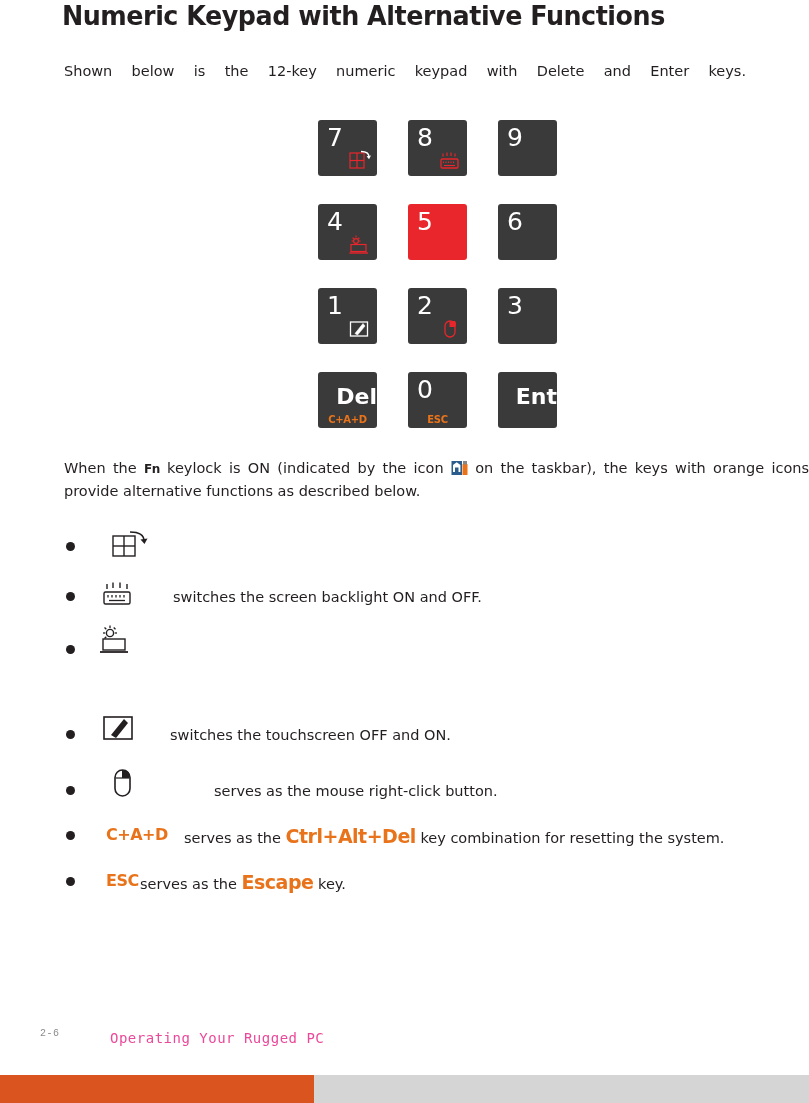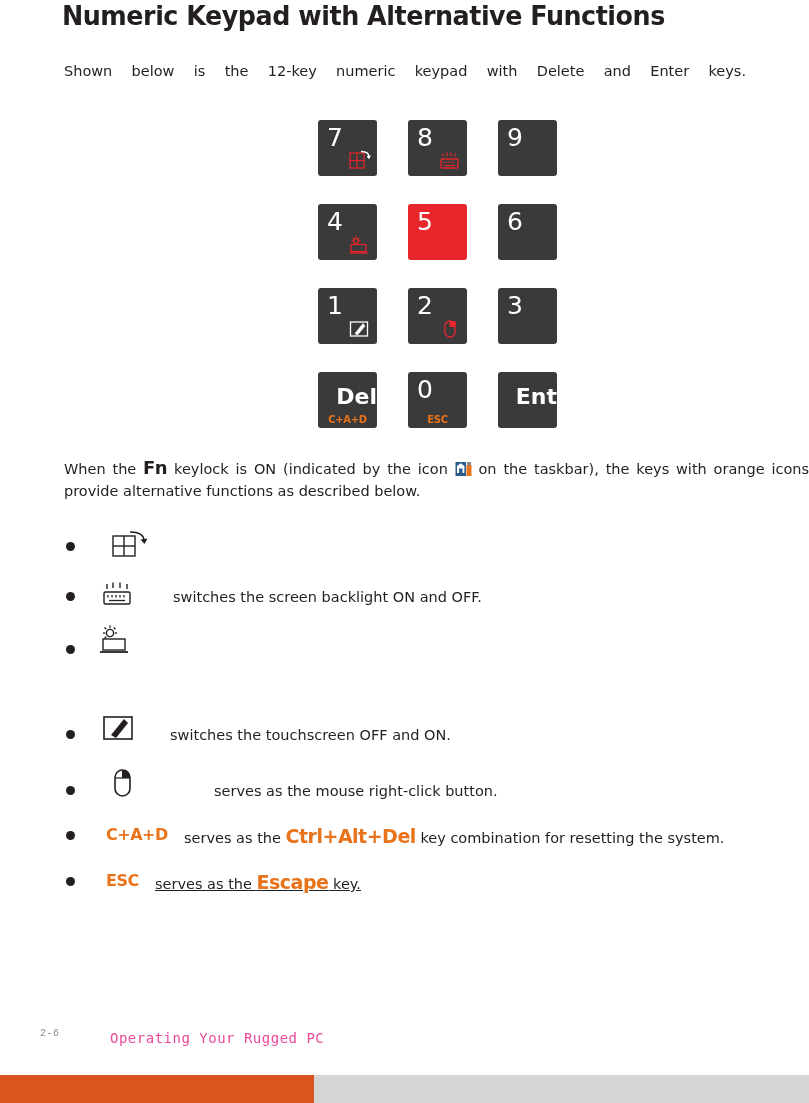--- a/index.html
+++ b/index.html
@@ -117,21 +117,21 @@
 
   
   .midpara {
     left: 64px;
     top: 457px;
     width: 745px;
   }
   .inline-fn {
     font-family: "DejaVu Sans", sans-serif;
     font-weight: bold;
-    font-size: 18px;
+    font-size: 12px;
     color: #231f20;
     letter-spacing: -0.5px;
   }
   .taskbar-icon {
     display: inline-block;
     width: 17px;
     height: 16px;
     vertical-align: -3px;
     position: relative;
   }
@@ -392,21 +392,21 @@
   <div class="bullet" style="top:831px;"></div>
   <span class="bicon orange-bold" style="left:106px; top:825px; font-size:16px;">C+A+D</span>
   <div class="bitem" style="left:184px; top:825px; width:625px;">
     <span>serves as the</span>
     <span class="orange-bold">Ctrl+Alt+Del</span>
     <span>key combination for resetting the system.</span>
   </div>
 
   <div class="bullet" style="top:877px;"></div>
   <span class="bicon orange-bold" style="left:106px; top:871px; font-size:16px;">ESC</span>
-  <div class="bitem" style="left:155px; top:871px; width:625px;text-decoration:underline;">
+  <div class="bitem" style="left:140px; top:871px; width:625px;">
     <span>serves as the</span>
     <span class="orange-bold">Escape</span>
     <span>key.</span>
   </div>
 
   <div class="footer-num">2-6</div>
   <div class="footer-text">Operating Your Rugged PC</div>
   <div class="footbar-left"></div>
   <div class="footbar-right"></div>
 

